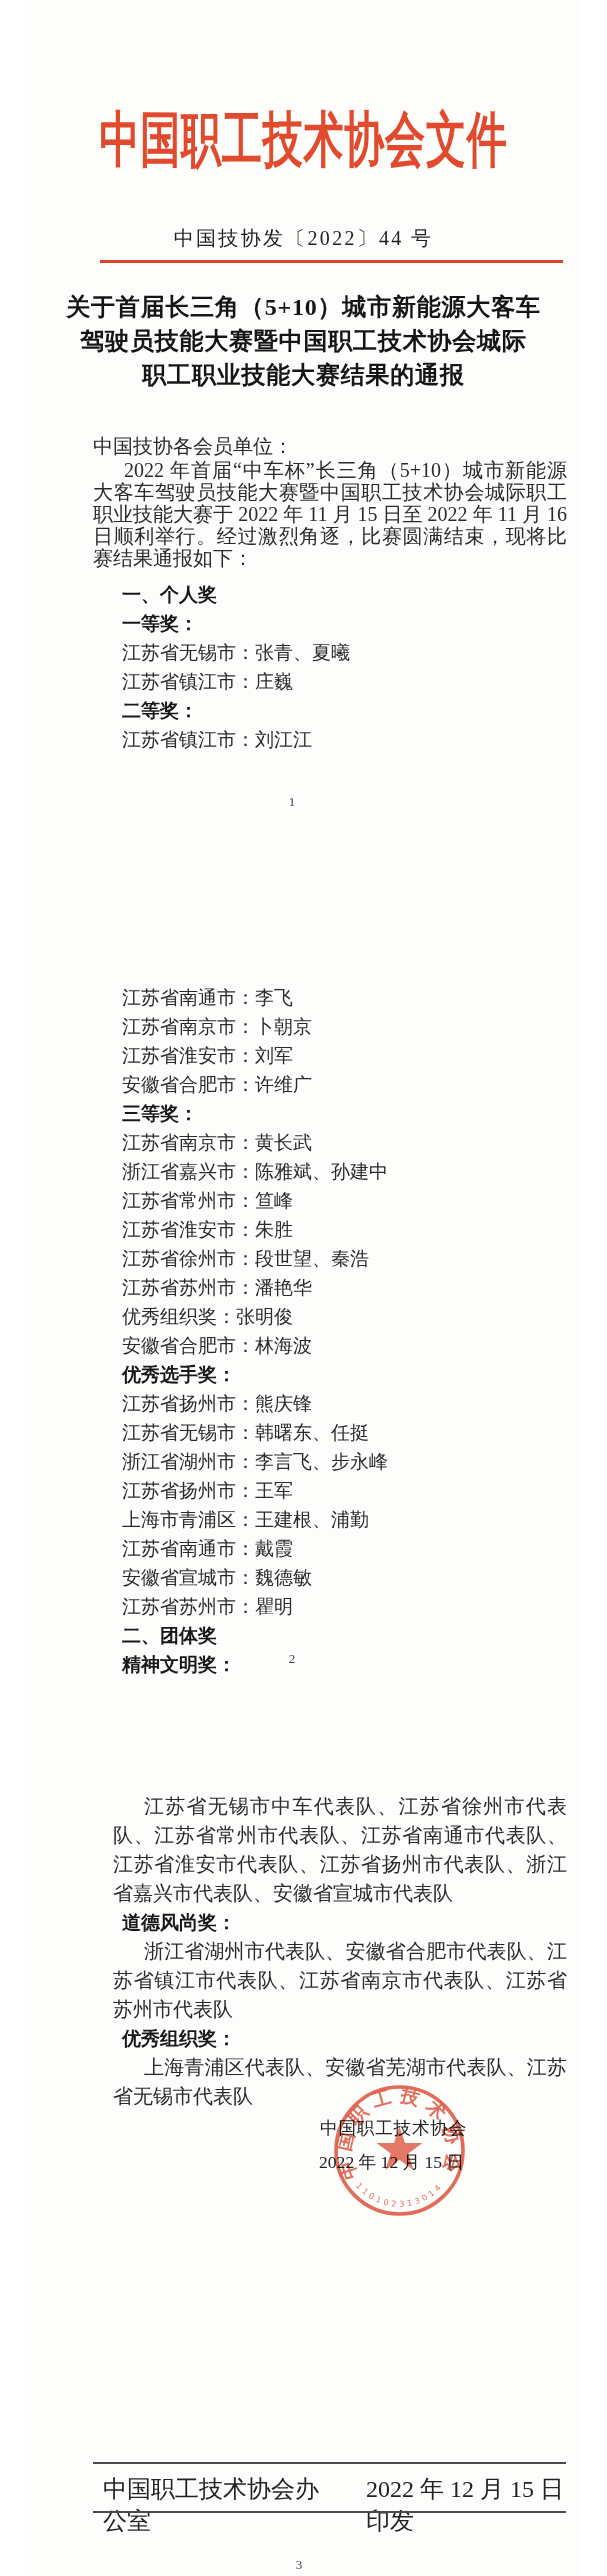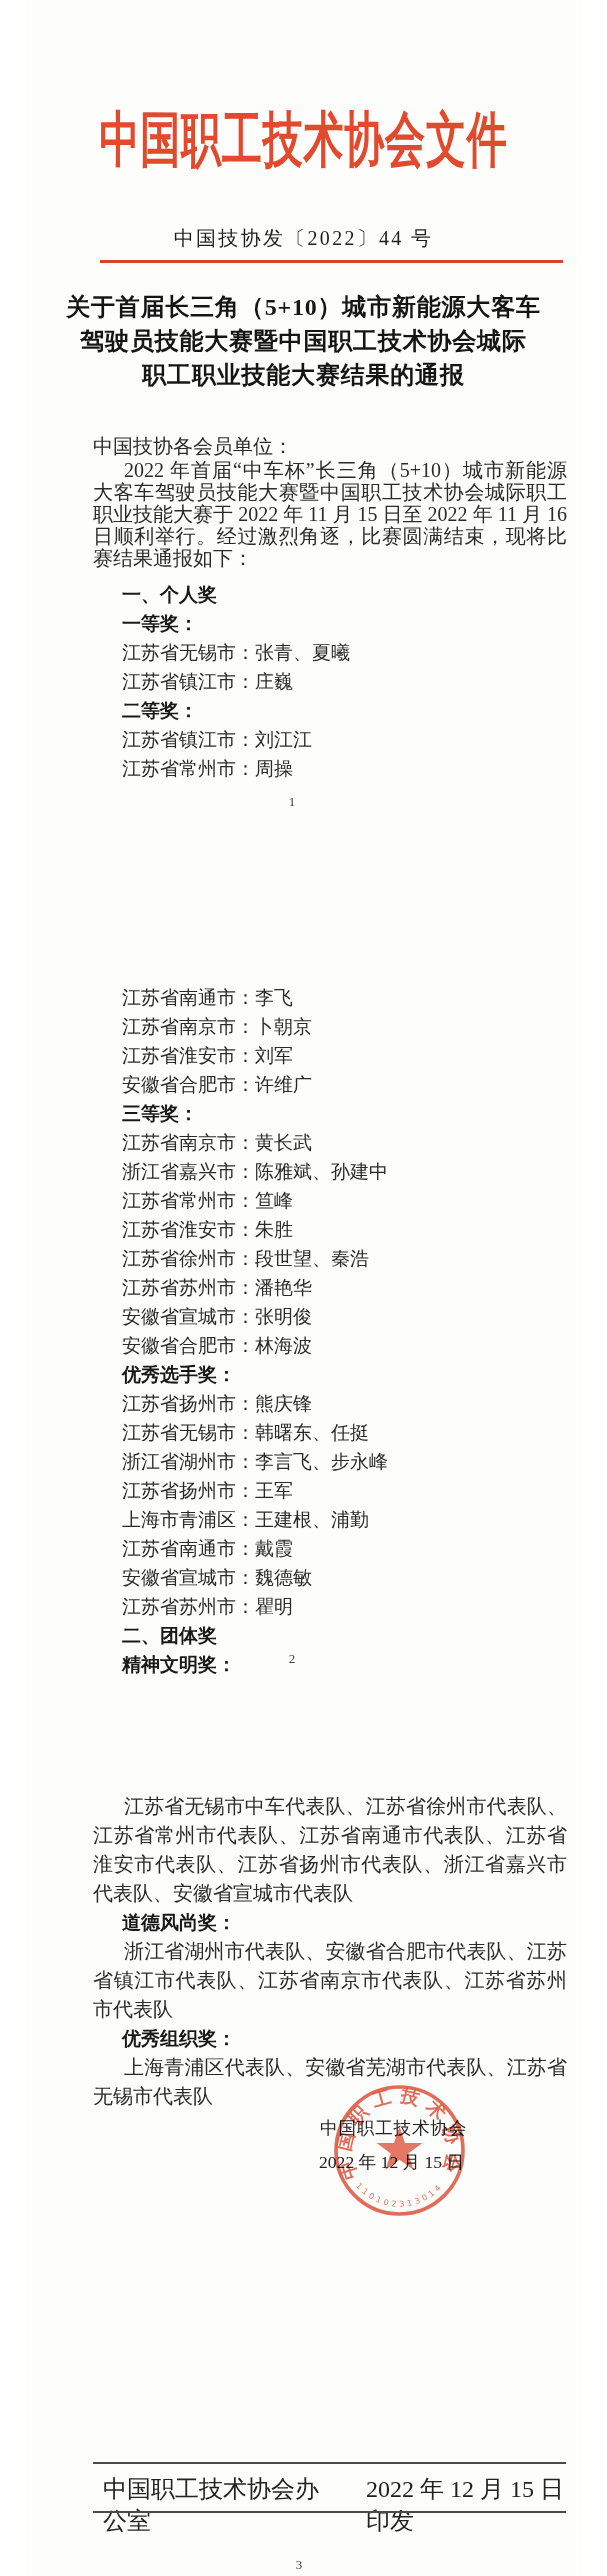--- a/index.html
+++ b/index.html
@@ -27,21 +27,21 @@
     font-size:24px;font-weight:bold;color:#151515;line-height:34px;
     letter-spacing:0.8px;
   }
   .block{position:absolute;left:67px;width:474px;}
   .p1-block{top:433px;}
   .salutation{font-size:20px;line-height:26px;color:#2a2a2a;}
   .para{
     margin:0;font-size:20px;line-height:22px;text-align:justify;
     color:#2a2a2a;text-indent:31px;word-break:break-all;
   }
-  .p3-para{line-height:29px;}
+  .p3-para{line-height:29px;margin-left:20px;}
   .list{margin-top:10.7px;}
   .list .line{
     font-size:19px;line-height:29px;padding-left:29px;
     white-space:nowrap;color:#2a2a2a;
   }
   .line.bold,.h-line{font-weight:bold;color:#181818;}
   .h-line{font-size:19px;line-height:29px;padding-left:29px;white-space:nowrap;}
   .p2-block{top:985px;font-family:Liberation Mono, monospace;}
   .p2-block .list{margin-top:0;}
   .p3-block{top:1792px;}
@@ -95,40 +95,39 @@
   <div class="block p1-block">
     <div class="salutation">中国技协各会员单位：</div>
     <p class="para">2022 年首届“中车杯”长三角（5+10）城市新能源大客车驾驶员技能大赛暨中国职工技术协会城际职工职业技能大赛于 2022 年 11 月 15 日至 2022 年 11 月 16 日顺利举行。经过激烈角逐，比赛圆满结束，现将比赛结果通报如下：</p>
     <div class="list">
         <div class="line bold">一、个人奖</div>
         <div class="line bold">一等奖：</div>
         <div class="line">江苏省无锡市：张青、夏曦</div>
         <div class="line">江苏省镇江市：庄巍</div>
         <div class="line bold">二等奖：</div>
         <div class="line">江苏省镇江市：刘江江</div>
-        <div class="line">江苏省常州市：周操</div>
       </div>
   </div>
 
   <div class="pagenum pn1">1</div>
 
   <div class="block p2-block">
     <div class="list">
         <div class="line">江苏省南通市：李飞</div>
         <div class="line">江苏省南京市：卜朝京</div>
         <div class="line">江苏省淮安市：刘军</div>
         <div class="line">安徽省合肥市：许维广</div>
         <div class="line bold">三等奖：</div>
         <div class="line">江苏省南京市：黄长武</div>
         <div class="line">浙江省嘉兴市：陈雅斌、孙建中</div>
         <div class="line">江苏省常州市：笪峰</div>
         <div class="line">江苏省淮安市：朱胜</div>
         <div class="line">江苏省徐州市：段世望、秦浩</div>
         <div class="line">江苏省苏州市：潘艳华</div>
-        <div class="line">安徽省宣城市：张明俊</div>
+        <div class="line">优秀组织奖：张明俊</div>
         <div class="line">安徽省合肥市：林海波</div>
         <div class="line bold">优秀选手奖：</div>
         <div class="line">江苏省扬州市：熊庆锋</div>
         <div class="line">江苏省无锡市：韩曙东、任挺</div>
         <div class="line">浙江省湖州市：李言飞、步永峰</div>
         <div class="line">江苏省扬州市：王军</div>
         <div class="line">上海市青浦区：王建根、浦勤</div>
         <div class="line">江苏省南通市：戴霞</div>
         <div class="line">安徽省宣城市：魏德敏</div>
         <div class="line">江苏省苏州市：瞿明</div>

